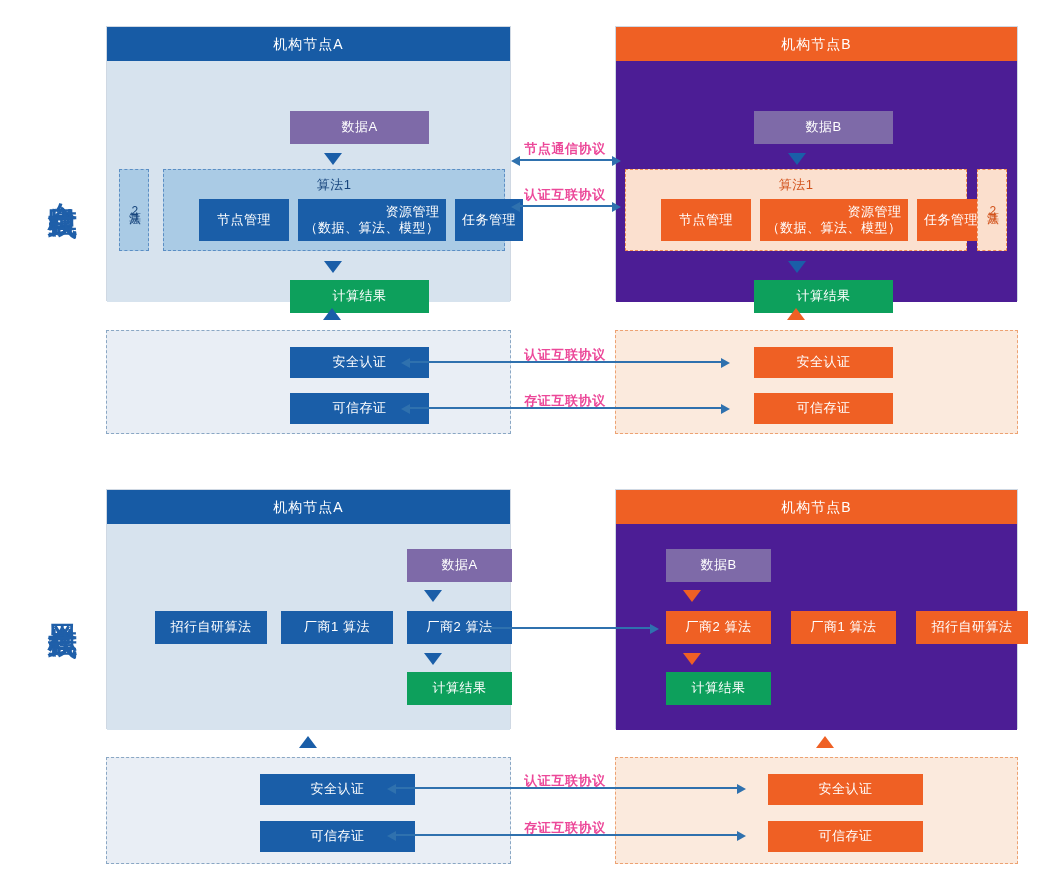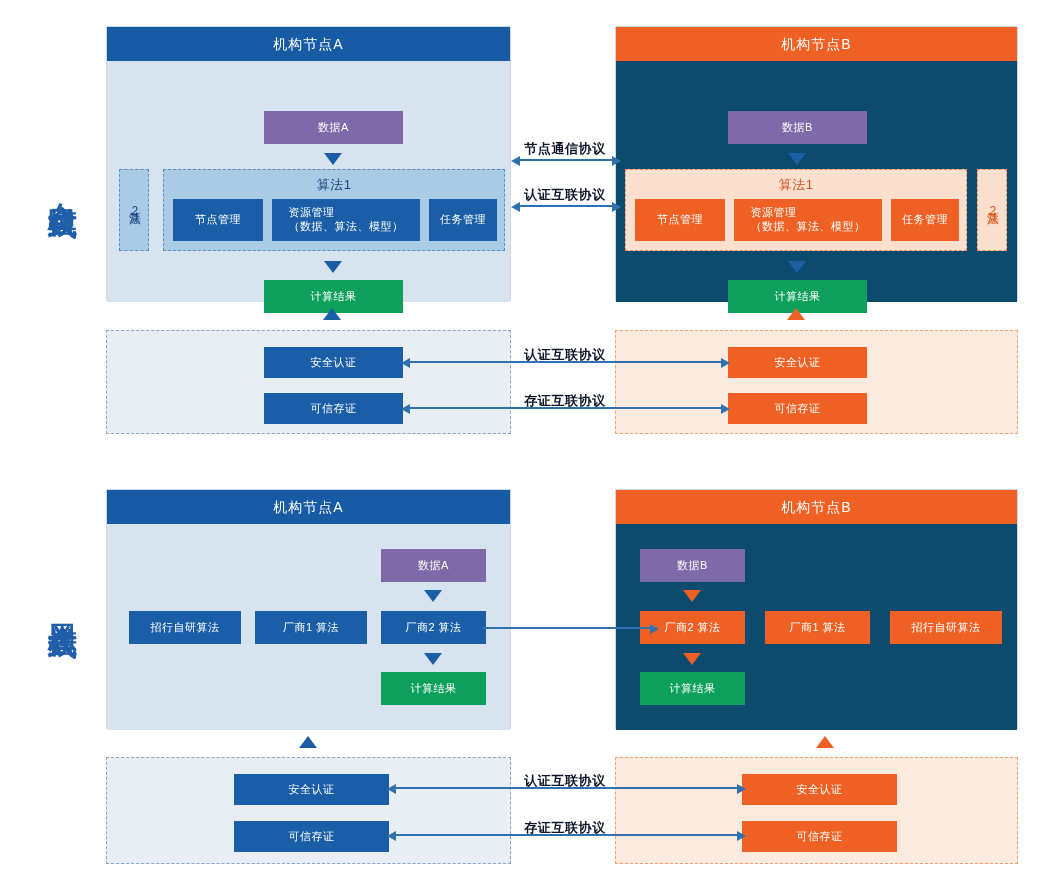--- a/index.html
+++ b/index.html
@@ -41,32 +41,33 @@
     height: 34px;
     line-height: 34px;
     text-align: center;
     color: #ffffff;
     font-size: 14px;
     letter-spacing: 1px;
   }
   .panel-blue .panel-header { background: #175ba5; }
   .panel-orange .panel-header { background: #ef6024; }
   .panel-body-blue   { background: #d7e3ee; }
-  .panel-body-orange { background: #0c4a6e; }
+  .panel-body-orange { background: #4c1d95; }
 
   
   .box {
     display: flex;
     align-items: center;
     justify-content: center;
-    text-align: left;
+    text-align: right;
     color: #ffffff;
-    font-size: 11px;
+    font-size: 13px;
     line-height: 1.25;
     letter-spacing: .5px;
+    margin-left: 26px;
   }
   .box-data-purple { background: #7e6aa8; }
   .box-dark-blue   { background: #1a5ea8; }
   .box-orange      { background: #ef6024; }
   .box-green       { background: #0da05c; }
 
   
   .algo-group-blue {
     background: #aacbe5;
     border: 1px dashed #5b8ec4;
@@ -136,21 +137,21 @@
   .arrow-right, .arrow-left {
     width: 0; height: 0;
     border-top: 5px solid transparent;
     border-bottom: 5px solid transparent;
   }
   .arrow-right { border-left: 9px solid #2f71ae; }
   .arrow-left  { border-right: 9px solid #2f71ae; }
 
   
   .proto-label {
-    color: #0f172a;
+    color: #ec4899;
     font-size: 13px;
     font-weight: 700;
     letter-spacing: .6px;
     text-align: center;
     white-space: nowrap;
   }
 </style>
 </head>
 <body>
 

